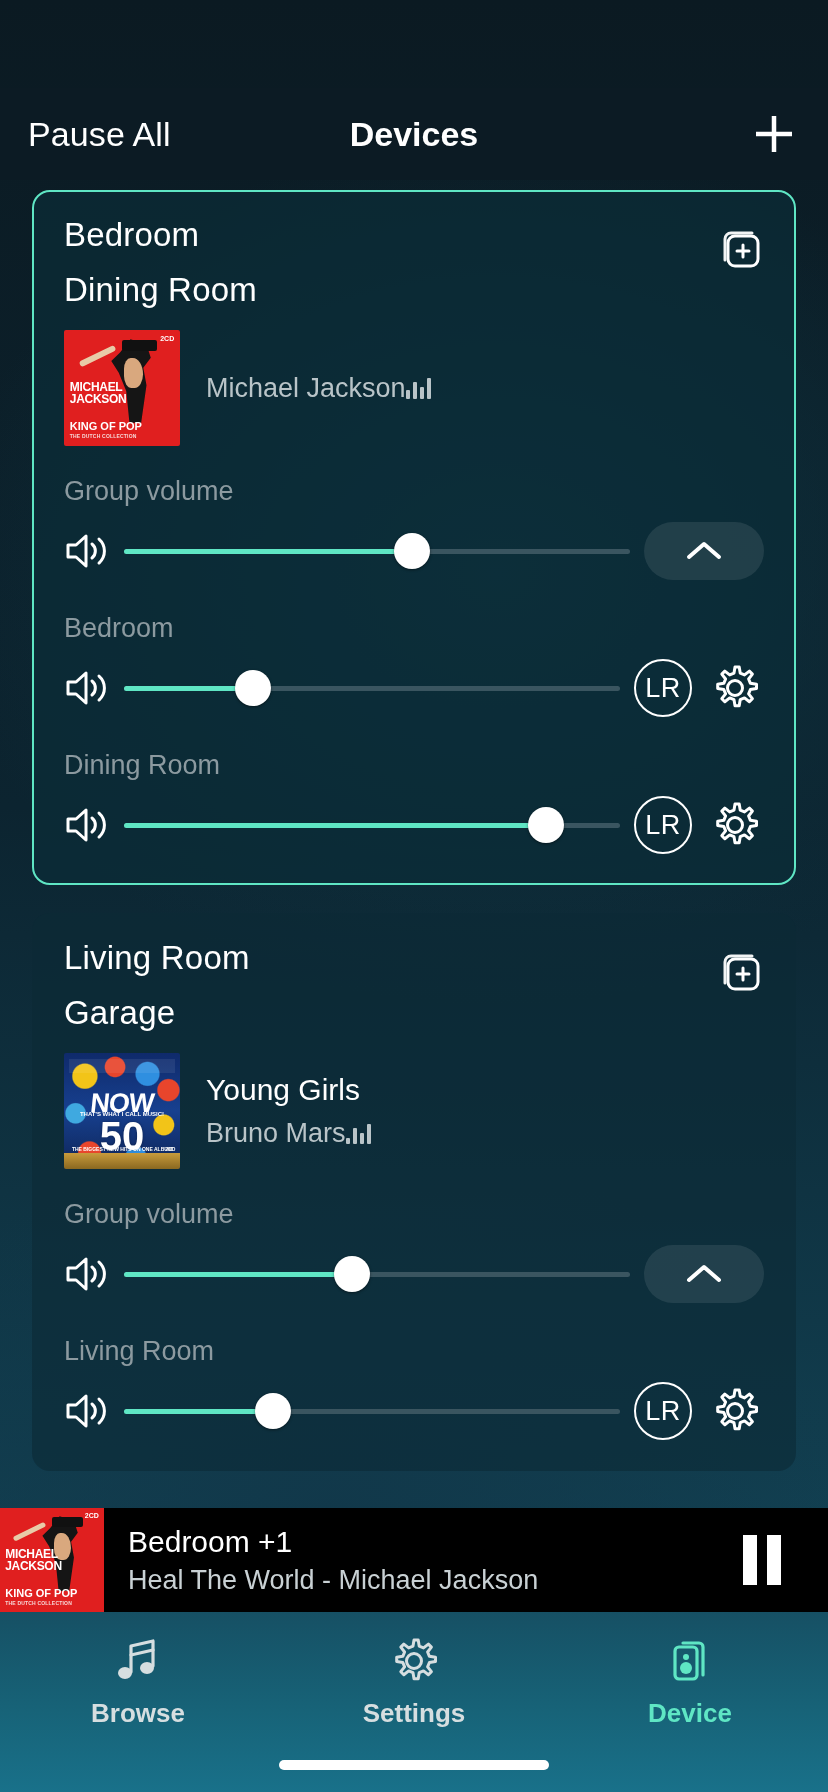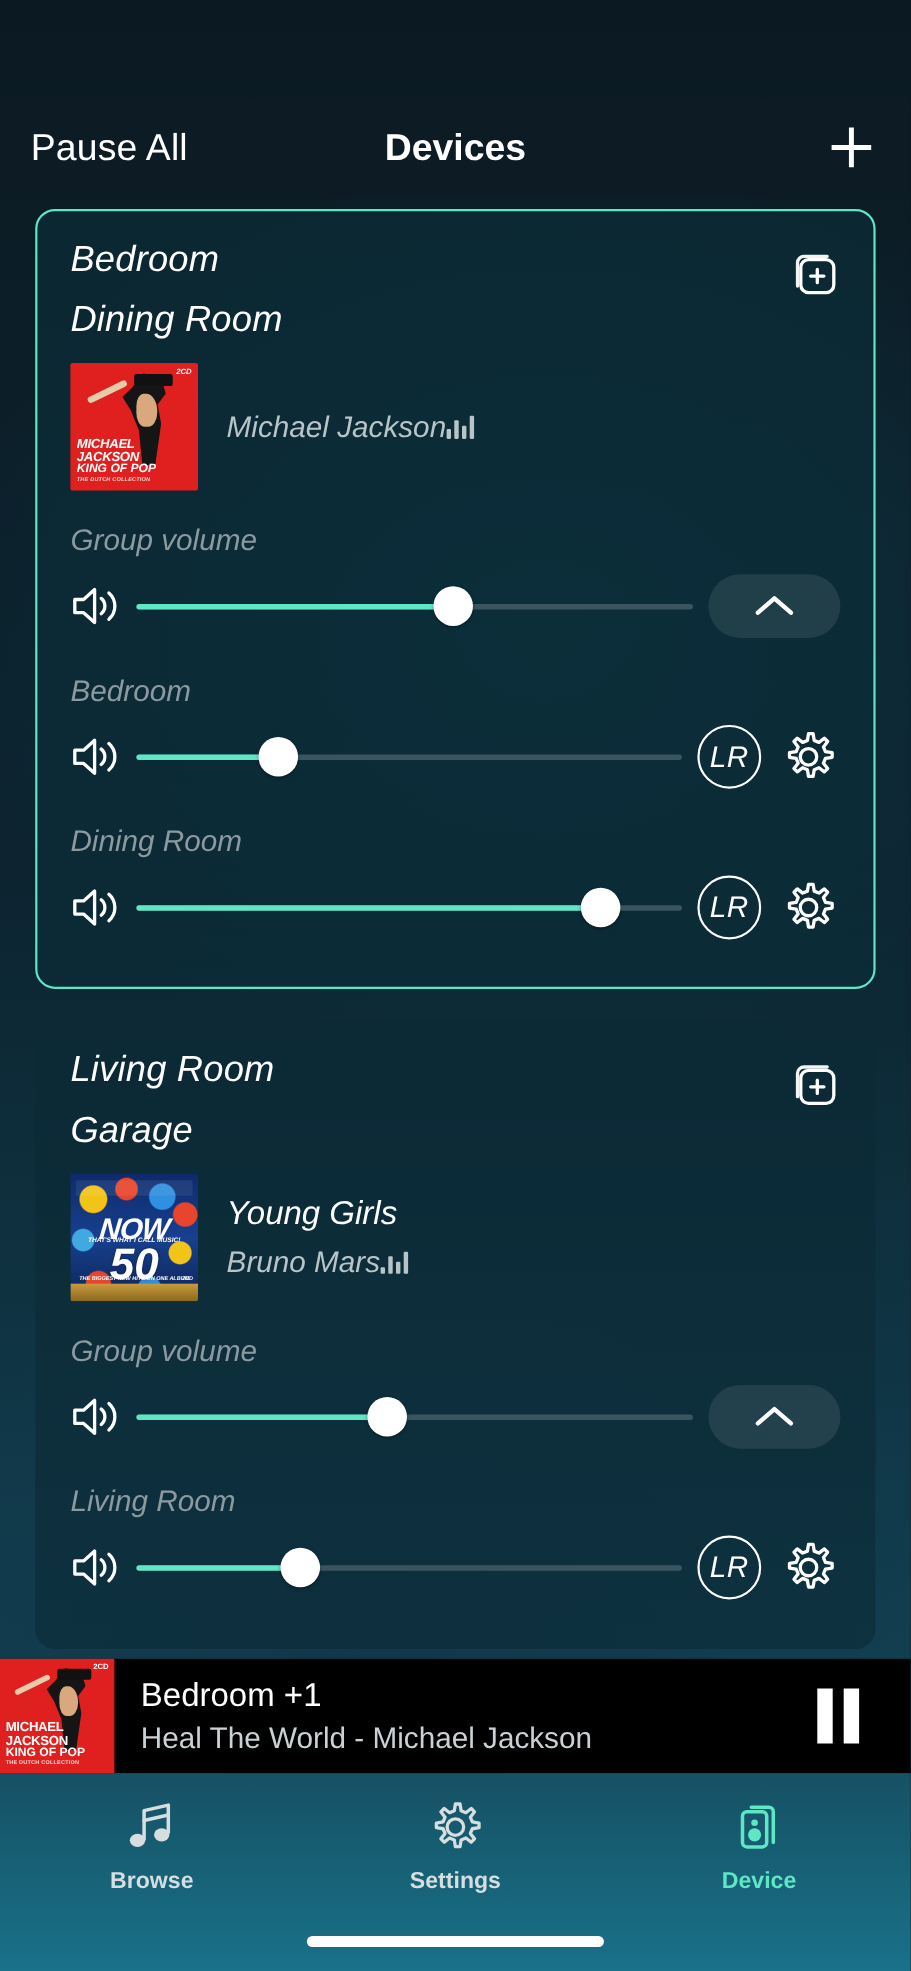--- a/index.html
+++ b/index.html
@@ -43,23 +43,22 @@
   .plus-ico { display:block; }
 
   
   .scroll { position:absolute; top:180px; left:0; right:0; bottom:0; }
 
   
   .card {
     margin:10px 32px 0 32px;
     border-radius:18px;
     background:rgba(12,42,54,0.60);
-    padding:26px 30px 40px 30px;
+    padding:26px 30px 26px 30px;
     position:relative;
-    font-style:italic;
   }
   .card.active {
     border:2px solid #5fe6c4;
     background:rgba(11,44,56,0.72);
   }
   .card.plain { border:2px solid transparent; }
 
   .card-rooms { padding-right:90px; }
   .room-name {
     font-size:33px; font-weight:400; color:#ffffff;
@@ -143,21 +142,21 @@
   }
   .pause-btn b { display:block; width:14px; height:50px; background:#fff; }
 
   
   .tabbar {
     position:absolute; left:0; right:0; bottom:0; height:180px;
     background:linear-gradient(180deg,#165064 0%,#176378 55%,#19718a 100%);
     display:flex; align-items:flex-start; padding-top:22px; z-index:20;
   }
   .tab { flex:1 1 0; display:flex; flex-direction:column; align-items:center; gap:10px; }
-  .tab-label { font-size:21px; color:#d6dee0; font-weight:700; }
+  .tab-label { font-size:26px; color:#d6dee0; font-weight:700; }
   .tab.active .tab-label { color:#5fe6c4; }
   .home-ind {
     position:absolute; bottom:22px; left:50%; transform:translateX(-50%);
     width:270px; height:10px; border-radius:5px; background:#ffffff;
   }
 
   
   .art-mj { background:#e01f1f; }
   .art-mj .mj-fig {
     position:absolute; left:38%; top:8%; width:46%; height:72%;
@@ -175,21 +174,21 @@
   .art-mj .mj-skin {
     position:absolute; left:52%; top:24%; width:16%; height:26%;
     background:#d9a87e; border-radius:40% 60% 50% 45%;
   }
   .art-mj .mj-txt {
     position:absolute; left:5%; bottom:6%; width:72%;
     color:#fff; font-family:"Liberation Sans", sans-serif;
     font-weight:700; line-height:1.0;
   }
   .art-mj .t1 { font-size:12px; letter-spacing:-.3px; }
-  .art-mj .t2 { font-size:11px; color:#fff; margin-top:0; }
+  .art-mj .t2 { font-size:11px; color:#fff; margin-top:16px; }
   .art-mj .t3 { font-size:5px; color:#f6d7d7; margin-top:2px; letter-spacing:.2px; }
   .art-mj .cd2 {
     position:absolute; right:5%; top:4%; font-size:7px; color:#fff; font-weight:700;
   }
 
   
   .art-now {
     background:
       radial-gradient(circle at 18% 20%, #f2c418 0 9%, rgba(0,0,0,0) 10%),
       radial-gradient(circle at 44% 12%, #e8452c 0 8%, rgba(0,0,0,0) 9%),

